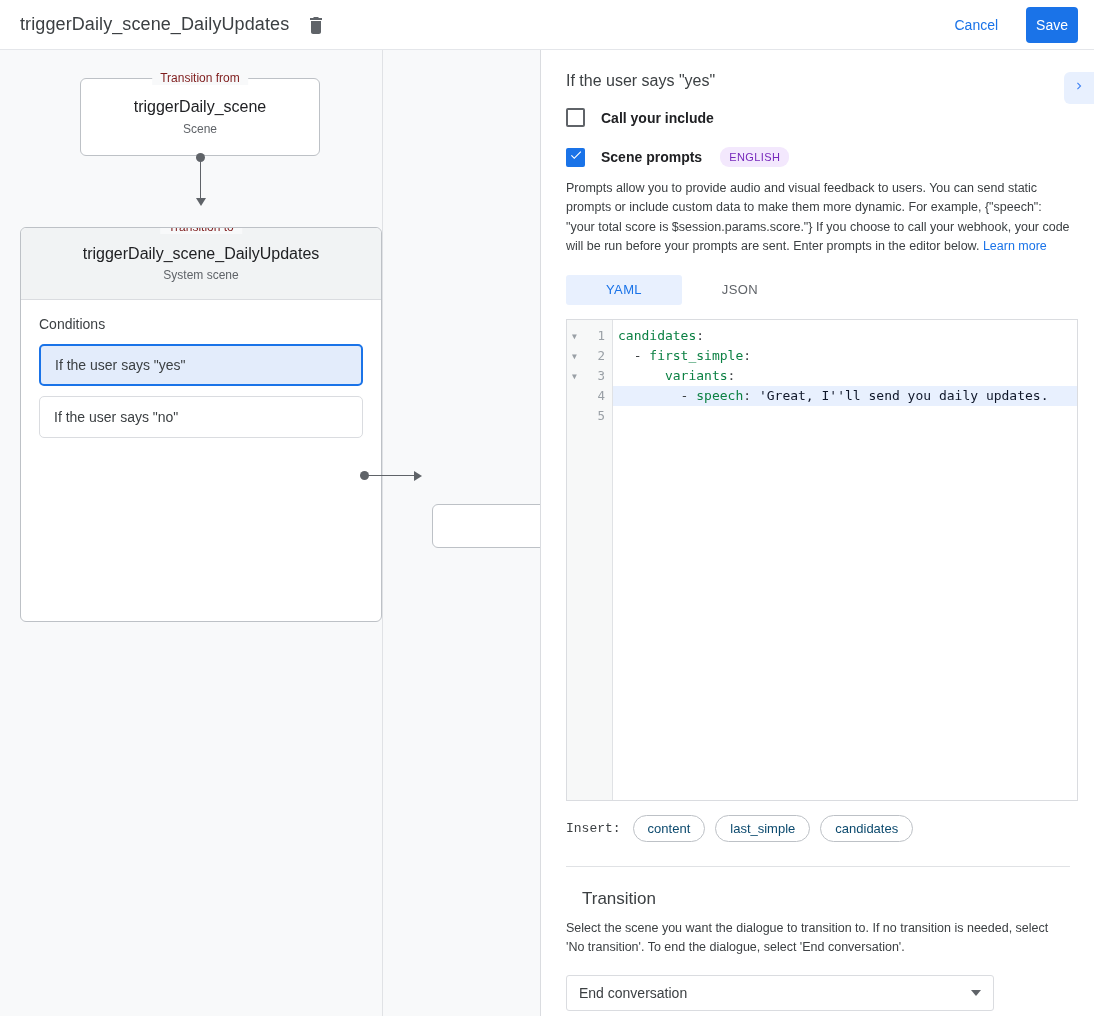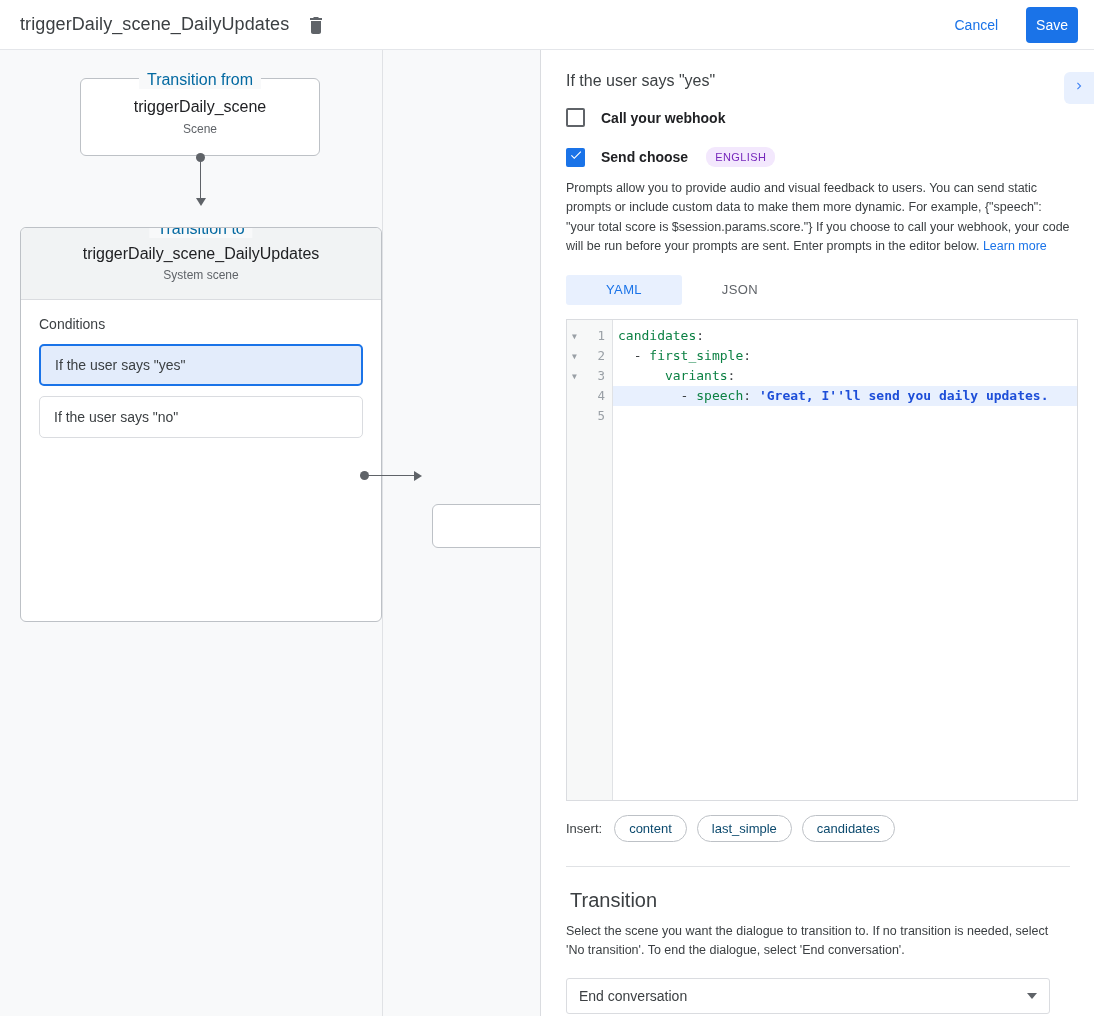--- a/index.html
+++ b/index.html
@@ -77,22 +77,22 @@
     border: 1px solid #bdc1c6;
     border-radius: 6px;
     background: #ffffff;
   }
   .fieldbox > .legend {
     position: absolute;
     top: -8px; left: 50%;
     transform: translateX(-50%);
     background: #f8f9fa;
     padding: 0 8px;
-    font-size: 16px;
-    color: #0369a1;
+    font-size: 12px;
+    color: #7f1d1d;
     white-space: nowrap;
   }
 
   
   #node-from {
     left: 80px; top: 28px;
     width: 240px; height: 78px;
     display: flex; flex-direction: column;
     align-items: center; justify-content: center;
   }
@@ -310,58 +310,58 @@
   .cline {
     height: 20px;
     line-height: 20px;
     font-family: "DejaVu Sans Mono", monospace;
     font-size: 13px;
     white-space: pre;
     padding-left: 5px;
   }
   .cline.hl { background: #e8f0fe; }
   .k { color: #0b8043; }
-  .s { color: #1d4ed8; font-weight: bold; }
+  .s { color: #0f172a; }
   .p { color: #3c4043; }
 
   .insert-row {
     display: flex; align-items: center;
     margin-top: 14px;
     gap: 10px;
   }
-  .insert-label { font-size: 13px; color: #3c4043; margin-right: 2px; }
+  .insert-label { font-size: 13px; color: #3c4043; margin-right: 2px; font-family: Liberation Mono, monospace; }
   .chip {
     border: 1px solid #bdc1c6;
     border-radius: 14px;
     padding: 5px 14px;
     font-size: 13px;
     color: #0c4a6e;
     cursor: pointer;
     background: #fff;
     white-space: nowrap;
   }
 
   .panel-divider {
     margin-top: 24px;
     border-top: 1px solid #e0e2e5;
   }
 
   .trans-title {
-    font-size: 20px; color: #3c4043;
-    margin: 22px 0 10px 4px;
+    font-size: 17px; color: #3c4043;
+    margin: 22px 0 10px 16px;
     font-weight: 400;
   }
   .trans-help {
     font-size: 12.5px; line-height: 1.55;
     color: #3c4043;
     max-width: 500px;
     margin-bottom: 18px;
   }
   .select {
-    width: 484px; height: 36px;
+    width: 428px; height: 36px;
     border: 1px solid #dadce0;
     border-radius: 3px;
     display: flex; align-items: center;
     padding: 0 12px;
     font-size: 14px;
     color: #3c4043;
     cursor: pointer;
     background: #fff;
   }
   .caret {
@@ -434,32 +434,32 @@
           <path fill="#4285f4" d="M8.6 16.6 13.2 12 8.6 7.4 10 6l6 6-6 6z"></path>
         </svg>
     </span>
   </div>
 
   <div class="panel-pad">
     <h2 class="panel-title">If the user says "yes"</h2>
 
     <div class="chk-row">
       <div class="chkbox"></div>
-      <div class="chk-label">Call your webhook</div>
+      <div class="chk-label">Call your include</div>
     </div>
 
     <div class="chk-row">
       <div class="chkbox checked">
         <span>
           <svg width="14" height="14" viewBox="0 0 24 24">
               <path fill="#ffffff" d="M9 16.2 4.8 12l-1.4 1.4L9 19 21 7l-1.4-1.4z"></path>
             </svg>
         </span>
       </div>
-      <div class="chk-label">Send choose</div>
+      <div class="chk-label">Scene prompts</div>
       <div class="lang-badge">ENGLISH</div>
     </div>
 
     <div class="helptext"><span>Prompts allow you to provide audio and visual feedback to users. You can send static prompts or include custom data to make them more dynamic. For example, {"speech": "your total score is $session.params.score."} If you choose to call your webhook, your code will be run before your prompts are sent. Enter prompts in the editor below. </span><a class="link">Learn more</a></div>
 
     <div class="tabs">
       <div class="tab active">YAML</div>
       <div class="tab">JSON</div>
     </div>
 

